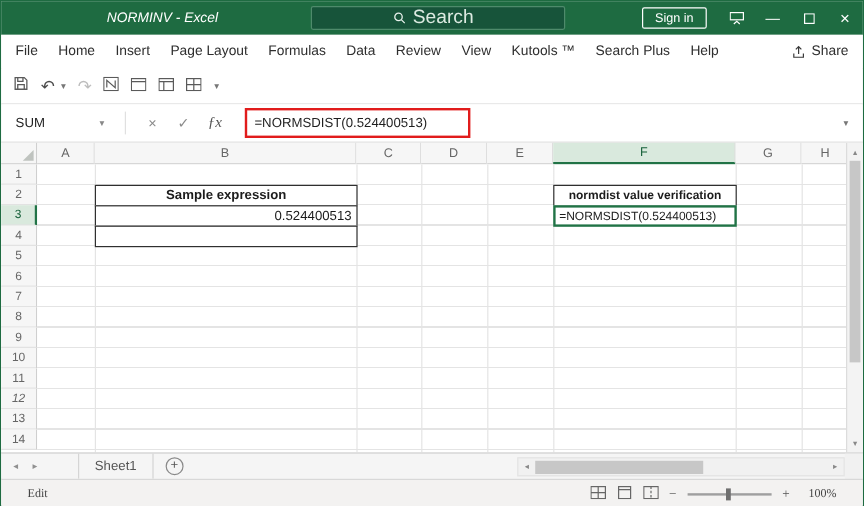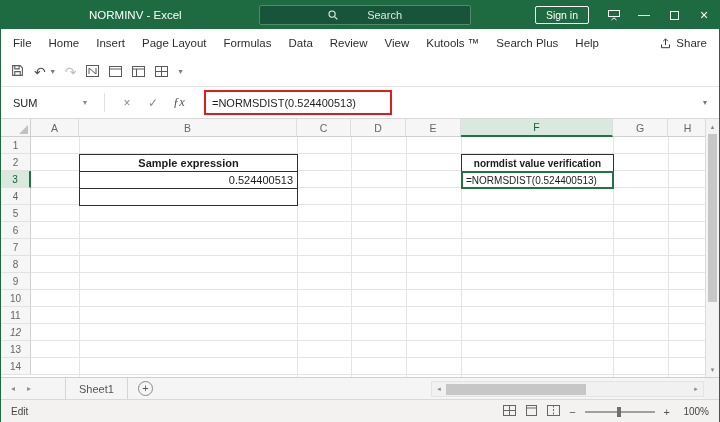--- a/index.html
+++ b/index.html
@@ -3,26 +3,26 @@
 <meta charset="utf-8">
 <style>
   * { box-sizing: border-box; margin: 0; padding: 0; }
   html,body { width:720px; height:422px; overflow:hidden; background:#fff;
               font-family:"Liberation Sans", sans-serif; }
   .app { position:relative; width:720px; height:422px; background:#fff;
          border:1px solid #1e6b41; }
 
   
   .titlebar { position:absolute; left:0; top:0; right:0; height:28px; background:#1e6b41; }
-  .tb-title { position:absolute; left:88px; top:0; line-height:28px; font-size:11.5px; color:#fff; }
+  .tb-title { position:absolute; left:88px; top:0; line-height:28px; font-size:11.5px; color:#fff;font-style:italic; }
   .search { position:absolute; left:258px; top:4px; width:212px; height:20px;
             background:#17543a; border:1px solid #4e8a6b; border-radius:2px;
             display:flex; align-items:center; justify-content:center; gap:6px; }
   .search input { width:58px; border:none; background:transparent; color:#fff;
-                  font-size:11px; outline:none; font-family:"Liberation Sans",sans-serif;text-align:right; }
+                  font-size:16px; outline:none; font-family:"Liberation Sans",sans-serif; }
   .search input::placeholder { color:#dceae1; }
   .signin { position:absolute; right:130px; top:5px; height:18px; padding:0 10px;
             border:1px solid #fff; border-radius:2px; font-size:10.5px; line-height:16px;
             color:#fff; background:transparent; }
   .tb-ic { position:absolute; top:0; width:30px; height:28px; display:flex;
            align-items:center; justify-content:center; color:#fff; font-size:12px; }
 
   
   .menubar { position:absolute; top:28px; left:0; right:0; height:28px; background:#fff;
              display:flex; align-items:center; gap:17px; padding-left:12px;
@@ -118,21 +118,21 @@
   .hscroll { position:absolute; left:430px; top:3px; right:15px; height:16px;
              background:#f1f1f1; border:1px solid #e3e3e3; display:flex; align-items:center; }
   .harrow { width:14px; text-align:center; font-size:7px; color:#888; }
   .htrack { flex:1; position:relative; height:100%; }
   .hthumb { position:absolute; left:0; top:2px; height:11px; width:140px; background:#c7c7c7; }
   .hcorner { position:absolute; right:0; top:0; width:15px; height:22px; background:#f1f1f1; }
 
   
   .statusbar { position:absolute; top:398px; left:0; right:0; height:24px; background:#f3f2f1;
                border-top:1px solid #d8d8d8; display:flex; align-items:center;
-               font-size:10px; color:#444; padding:0 10px; }
+               font-size:10px; color:#444; padding:0 22px;font-family:Liberation Serif, serif; }
   .sb-right { margin-left:auto; display:flex; align-items:center; gap:9px; }
   .zoomtrack { width:70px; height:2px; background:#9f9f9f; position:relative; }
   .zoomthumb { position:absolute; left:32px; top:-4px; width:4px; height:10px; background:#6f6f6f; }
   .zoompct { width:30px; text-align:right; }
   .zbtn { font-size:11px; color:#555; }
 </style>
 </head>
 <body>
 
 <div class="app">

